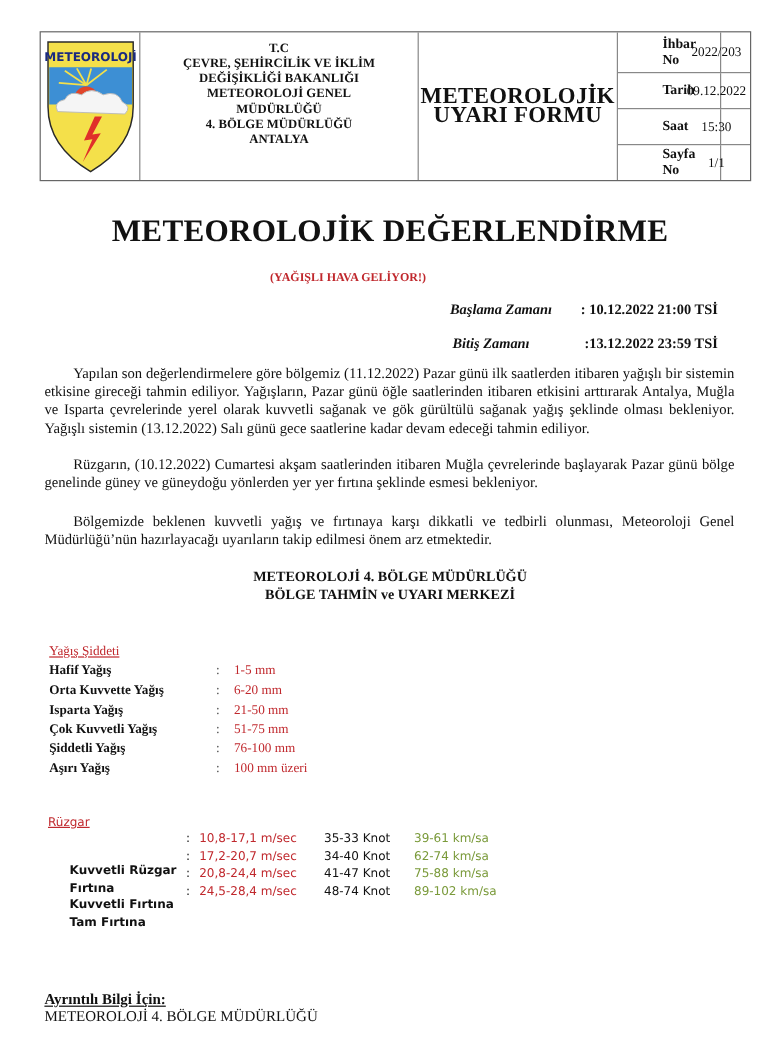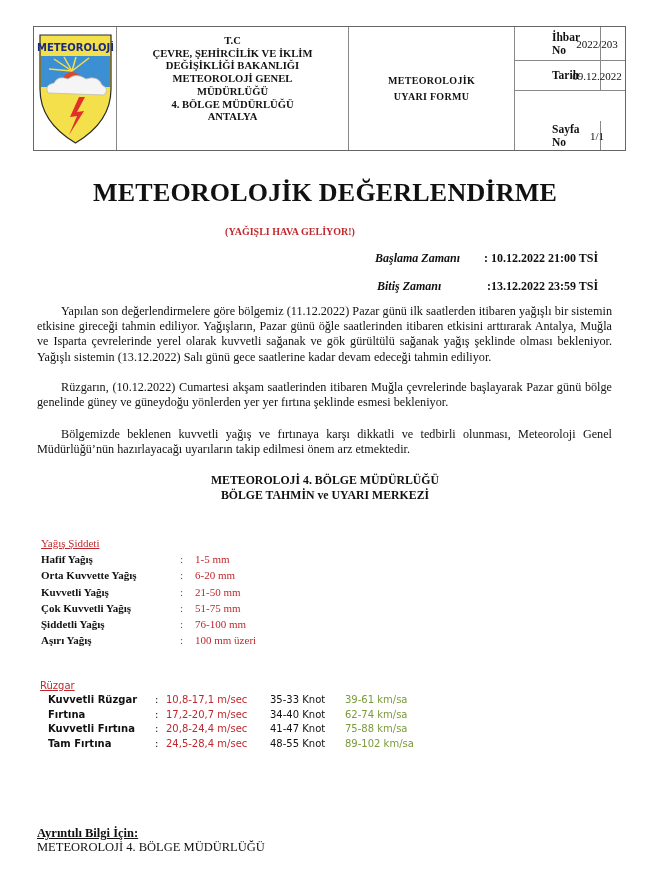--- a/index.html
+++ b/index.html
@@ -5,41 +5,41 @@
   html, body { margin:0; padding:0; background:#fff; }
   body { width:650px; height:876px; position:relative; overflow:hidden; font-family:"Liberation Serif", serif; color:#111; }
   .abs { position:absolute; }
   
   .hdr { position:absolute; left:33px; top:26px; width:593px; height:125px; border:1px solid #666; box-sizing:border-box; }
   .hdr .cell { position:absolute; top:0; bottom:0; box-sizing:border-box; }
   .logo-cell { left:0; width:83px; border-right:1px solid #888; }
   .org-cell { left:83px; width:232px; border-right:1px solid #888; display:flex; align-items:flex-start; justify-content:center; padding-top:8px; }
   .org-cell .org { text-align:center; font-weight:bold; font-size:10.6px; line-height:12.7px; }
   .form-cell { left:315px; width:166px; border-right:1px solid #888; display:flex; align-items:center; justify-content:center; }
-  .form-cell .ft { text-align:center; font-weight:bold; font-size:10px; line-height:16px; letter-spacing:0.3px; }
+  .form-cell .ft { text-align:center; font-weight:bold; font-size:19px; line-height:16px; letter-spacing:0.3px; }
   .meta-cell { left:481px; right:0; }
   .meta-row { position:absolute; left:0; right:0; border-bottom:1px solid #888; box-sizing:border-box; }
   .meta-row:last-child { border-bottom:none; }
   .meta-k { position:absolute; left:0; top:0; bottom:0; width:54px; border-right:1px solid #888; box-sizing:border-box; font-weight:bold; font-size:11.5px; line-height:12.5px; padding-left:5px; display:flex; align-items:center;margin-left:32px; }
   .meta-v { position:absolute; left:54px; right:0; top:0; bottom:0; font-size:11px; display:flex; align-items:center; justify-content:center; }
   .title { left:0; width:650px; top:178px; text-align:center; font-weight:bold; font-size:26px; letter-spacing:0.2px; }
   .sub { left:0; width:580px; top:226px; text-align:center; font-weight:bold; font-size:10px; color:#c0282d; }
   .time-k { font-weight:bold; font-size:12px;font-style:italic; }
   .time-v { font-weight:bold; font-size:12px; }
   .para { left:37px; width:575px; font-size:12.2px; line-height:15.2px; text-align:justify; }
   .indent { text-indent:24px; }
   .center-b { left:0; width:650px; text-align:center; font-weight:bold; font-size:11.8px; line-height:15px; }
   .sec-head { color:#c0282d; text-decoration:underline; font-size:11px; }
   .rain-row { position:absolute; left:41px; font-size:11px; height:16px; }
   .rain-row .k { position:absolute; left:0; font-weight:bold; white-space:nowrap; }
   .rain-row .c { position:absolute; left:139px; color:#555; }
   .rain-row .v { position:absolute; left:154px; color:#c0282d; white-space:nowrap; }
   .wind { font-family:"DejaVu Sans", sans-serif; font-size:10px; }
   .wind-row { position:absolute; left:40px; height:15px; white-space:nowrap; }
-  .wind-row .k { position:absolute; left:8px; font-weight:bold; }
+  .wind-row .k { position:absolute; left:18px; font-weight:bold;margin-top:26px; }
   .wind-row .c { position:absolute; left:115px; }
   .wind-row .ms { position:absolute; left:126px; color:#c0282d; }
   .wind-row .kn { position:absolute; left:230px; color:#111; }
   .wind-row .km { position:absolute; left:305px; color:#7a9a3a; }
   .foot-h { left:37px; top:826px; font-weight:bold; text-decoration:underline; font-size:12.5px; }
   .foot-v { left:37px; top:840px; font-size:12.5px; }
 </style>
 </head>
 <body>
 
@@ -86,20 +86,24 @@
             <div>İhbar</div>
             <div>No</div>
           </div>
         </div>
       <div class="meta-v">2022/203</div>
     </div>
     <div class="meta-row" style="top:34px;height:30px;">
       <div class="meta-k">Tarih</div>
       <div class="meta-v">09.12.2022</div>
     </div>
+    <div class="meta-row" style="top:64px;height:30px;">
+      <div class="meta-k">Saat</div>
+      <div class="meta-v">15:30</div>
+    </div>
     <div class="meta-row" style="top:94px;height:29px;">
       <div class="meta-k">
           <div>
             <div>Sayfa</div>
             <div>No</div>
           </div>
         </div>
       <div class="meta-v">1/1</div>
     </div>
   </div>
@@ -125,21 +129,21 @@
   <span class="k">Hafif Yağış</span>
     <span class="c">:</span>
     <span class="v">1-5 mm</span>
 </div>
 <div class="rain-row" style="top:569px;">
   <span class="k">Orta Kuvvette Yağış</span>
     <span class="c">:</span>
     <span class="v">6-20 mm</span>
 </div>
 <div class="rain-row" style="top:586px;">
-  <span class="k">Kuvvetli Yağış</span>
+  <span class="k">Isparta Yağış</span>
     <span class="c">:</span>
     <span class="v">21-50 mm</span>
 </div>
 <div class="rain-row" style="top:602px;">
   <span class="k">Çok Kuvvetli Yağış</span>
     <span class="c">:</span>
     <span class="v">51-75 mm</span>
 </div>
 <div class="rain-row" style="top:618px;">
   <span class="k">Şiddetli Yağış</span>
@@ -171,18 +175,18 @@
   <span class="k">Kuvvetli Fırtına</span>
     <span class="c">:</span>
     <span class="ms">20,8-24,4 m/sec</span>
     <span class="kn">41-47 Knot</span>
     <span class="km">75-88 km/sa</span>
 </div>
 <div class="wind-row wind" style="top:738px;">
   <span class="k">Tam Fırtına</span>
     <span class="c">:</span>
     <span class="ms">24,5-28,4 m/sec</span>
-    <span class="kn">48-55 Knot</span>
+    <span class="kn">48-74 Knot</span>
     <span class="km">89-102 km/sa</span>
 </div>
 
 <div class="abs foot-h">Ayrıntılı Bilgi İçin:</div>
 <div class="abs foot-v">METEOROLOJİ 4. BÖLGE MÜDÜRLÜĞÜ</div>
 
 </body></html>

